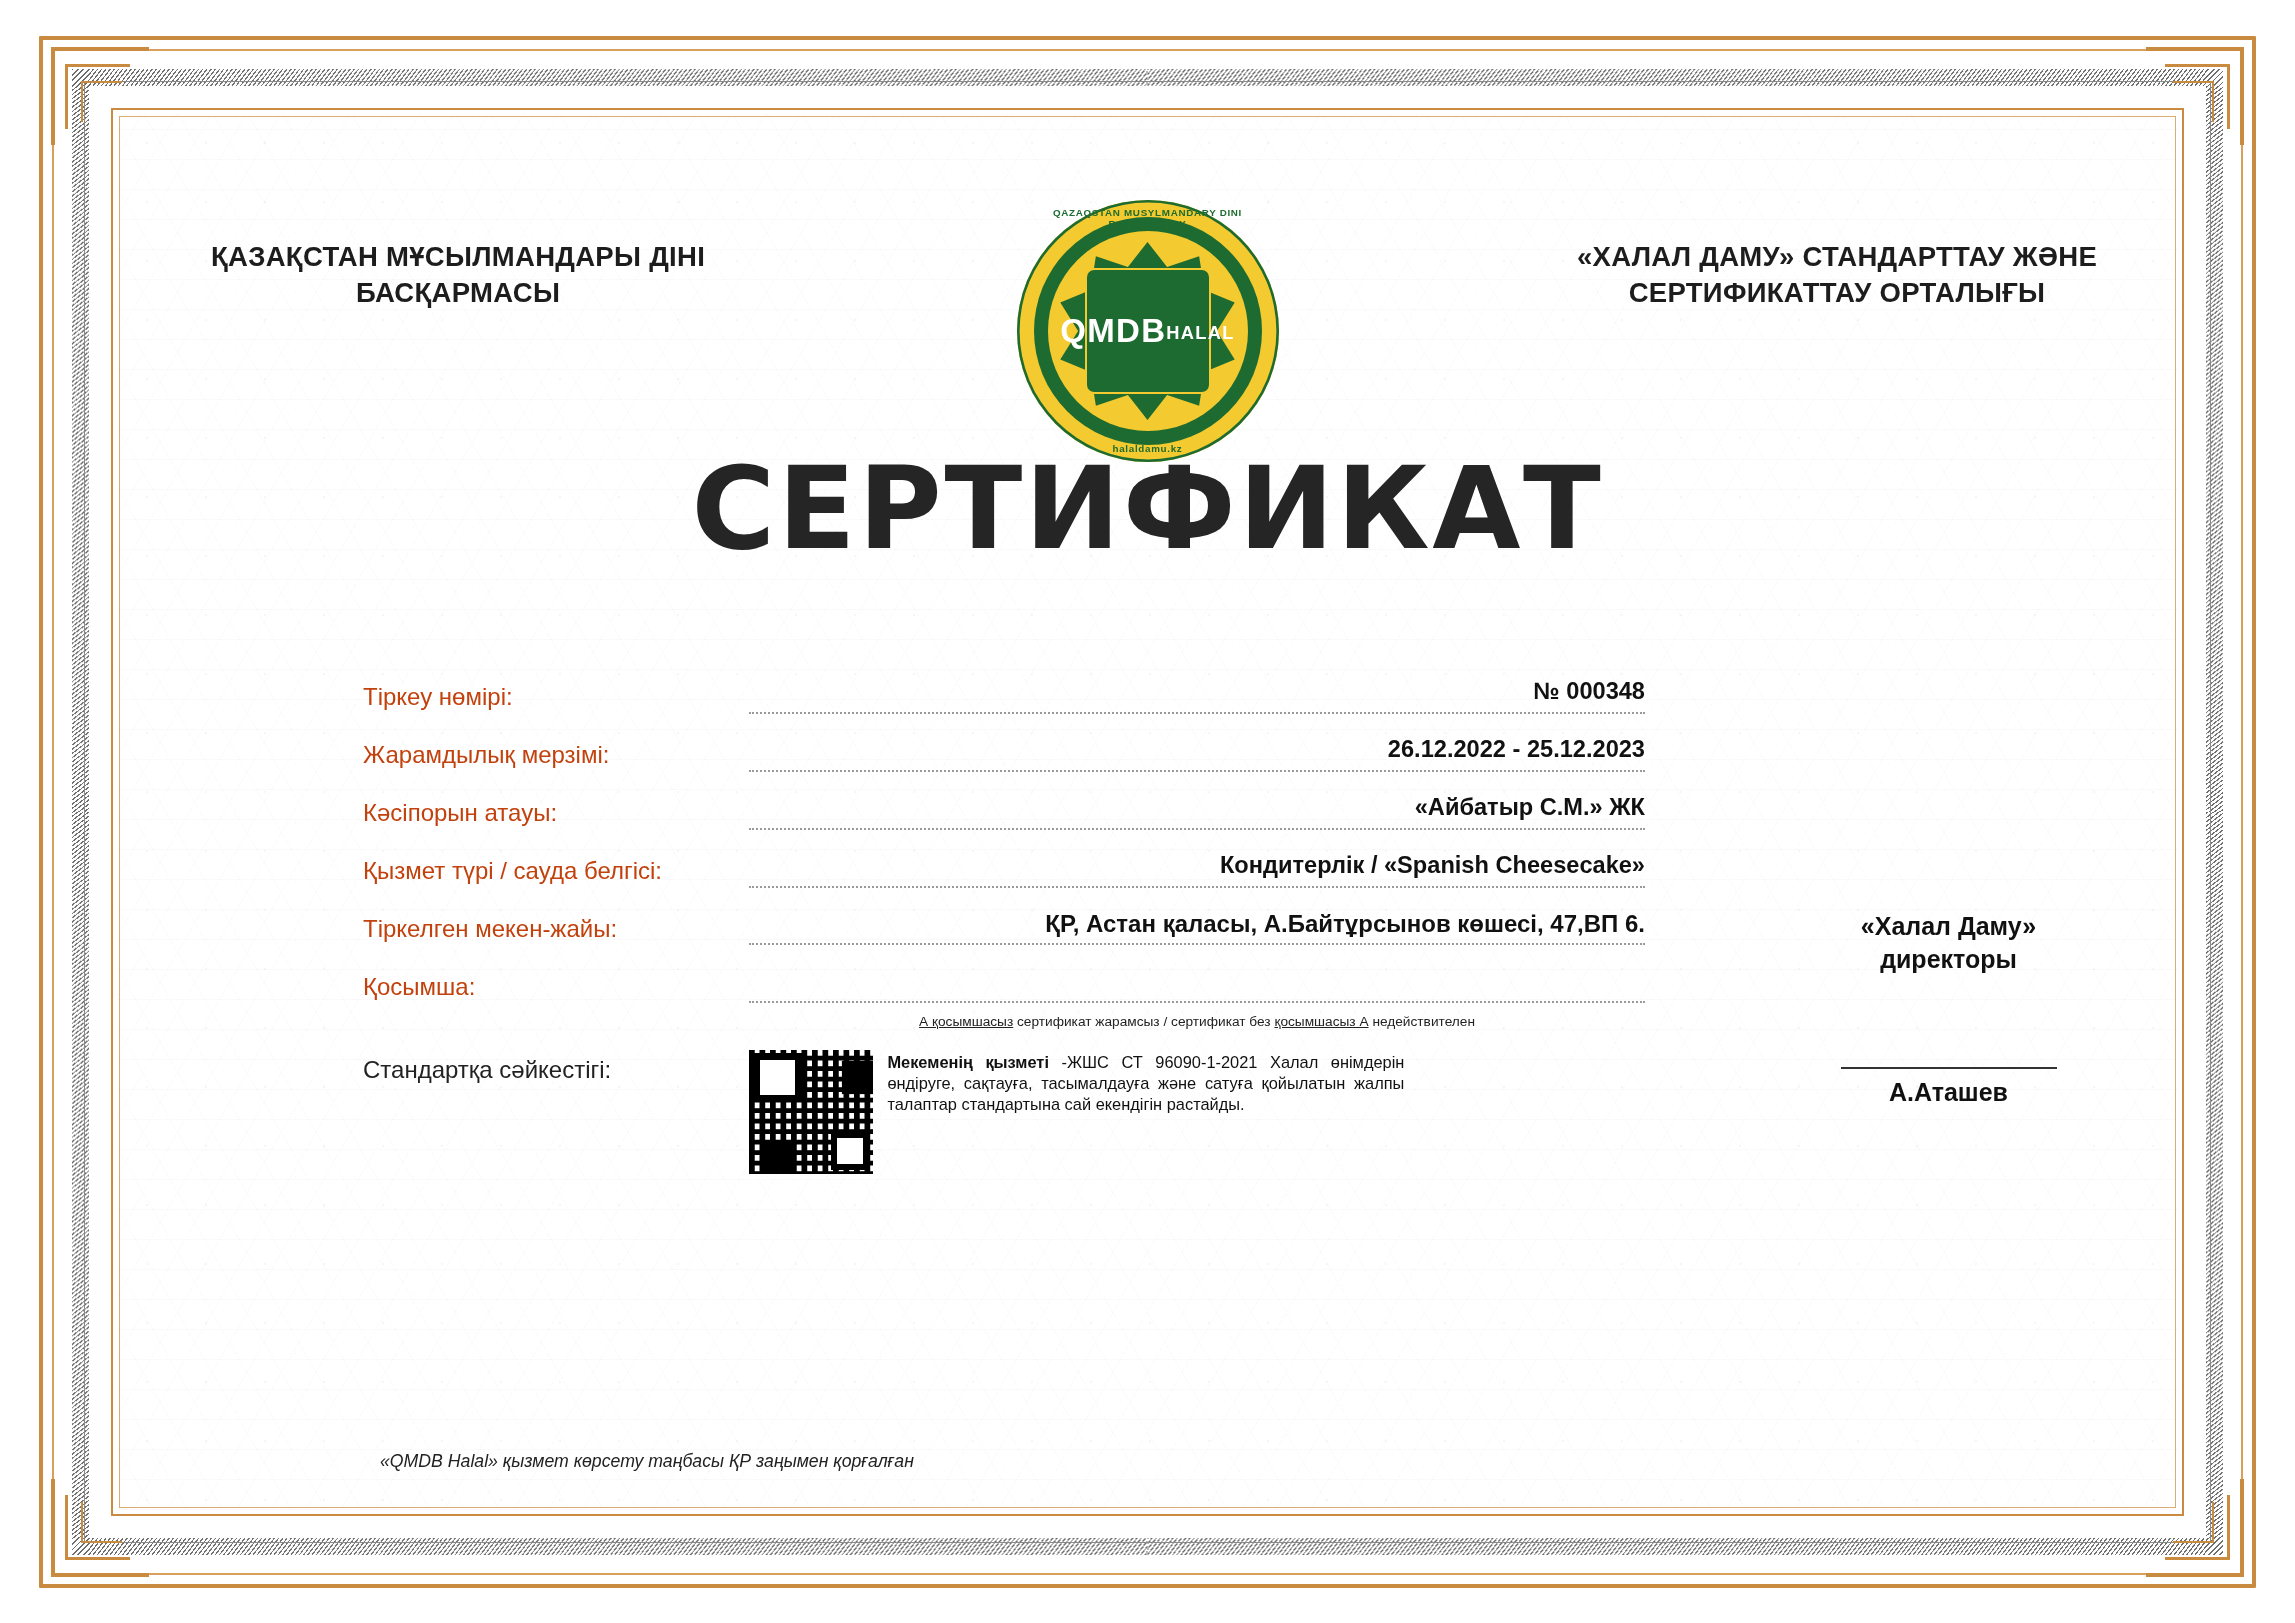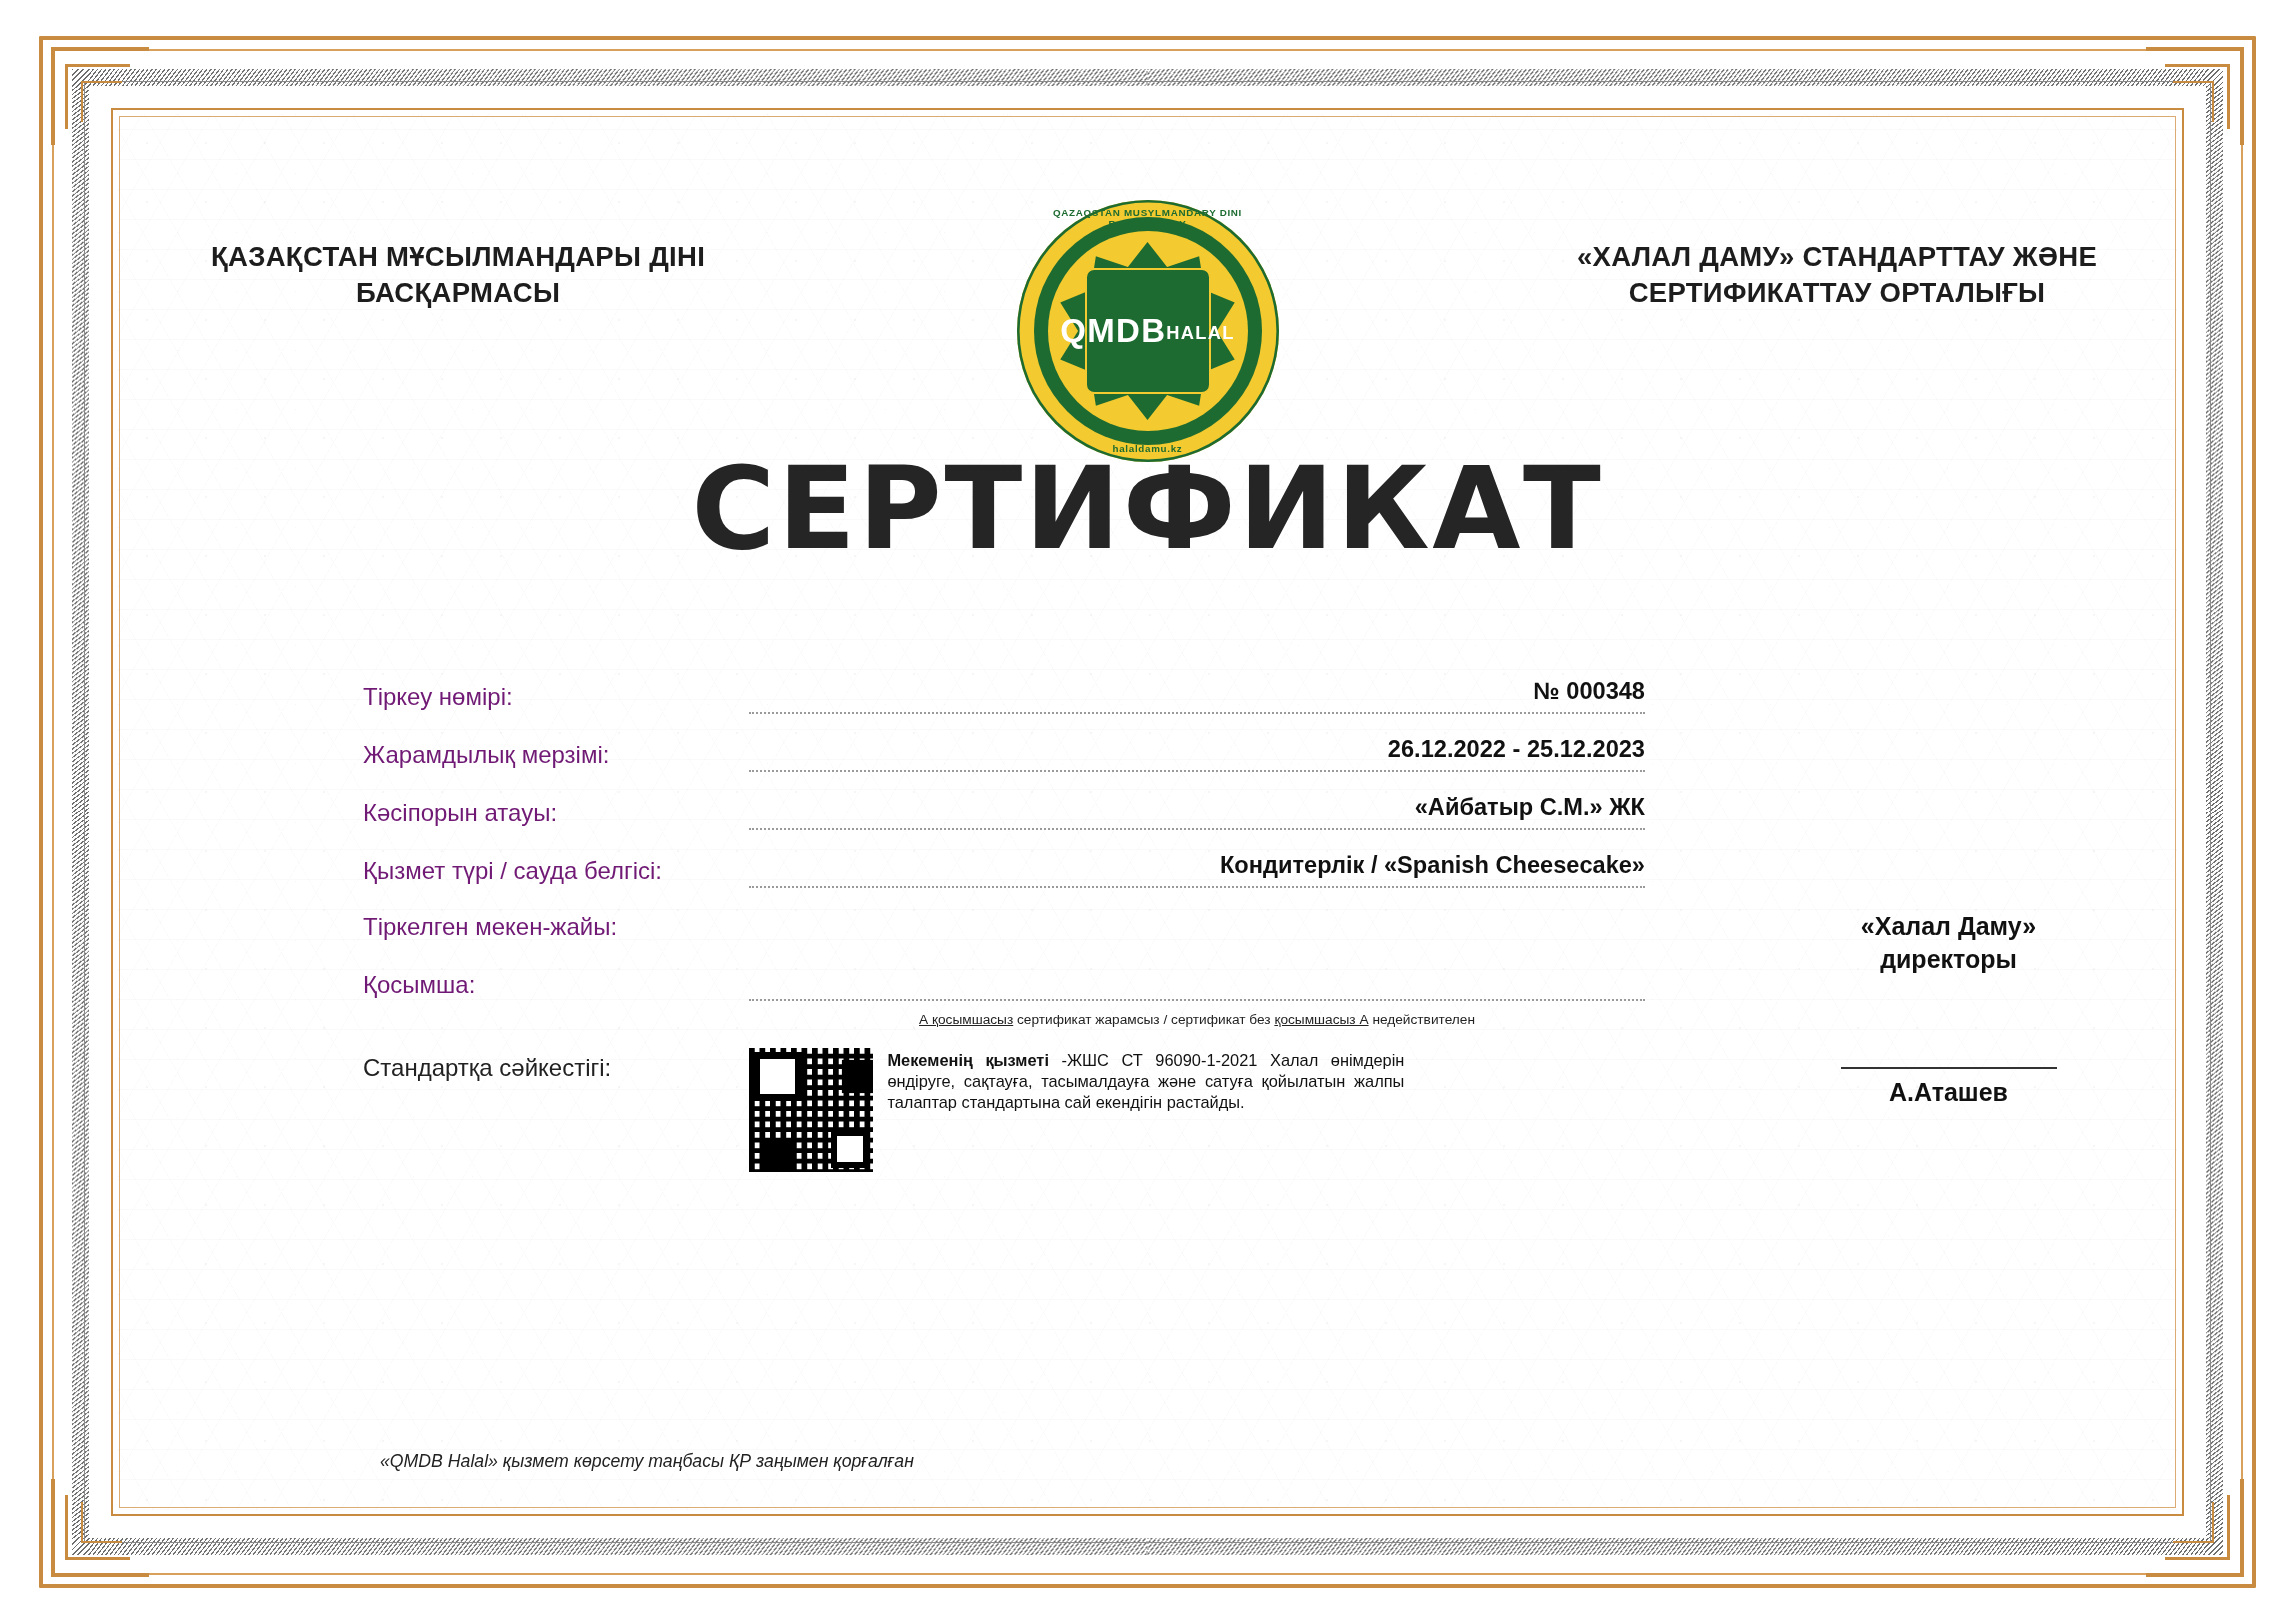--- a/index.html
+++ b/index.html
@@ -233,21 +233,21 @@
   }
   .field-row {
     display: flex;
     align-items: flex-end;
     margin-bottom: 22px;
     min-height: 34px;
   }
   .field-label {
     width: 386px;
     font-size: 24px;
-    color: #701a75;
+    color: #c2410c;
     flex: 0 0 auto;
     padding-bottom: 2.6px;
   }
   .field-value-wrap {
     flex: 1 1 auto;
     position: relative;
     border-bottom: 2px dotted #9a9a9a;
     text-align: right;
     padding-bottom: 3.9px;
     min-height: 30px;
@@ -455,20 +455,23 @@
 
       <div class="field-row">
         <div class="field-label">Қызмет түрі / сауда белгісі:</div>
         <div class="field-value-wrap">
           <span class="field-value">Кондитерлік  / «Spanish Cheesecake»</span>
         </div>
       </div>
 
       <div class="field-row">
         <div class="field-label">Тіркелген мекен-жайы:</div>
+        <div class="field-value-wrap">
+          <span class="field-value addr">ҚР, Астан қаласы, А.Байтұрсынов көшесі, 47,ВП 6.</span>
+        </div>
       </div>
 
       <div class="field-row">
         <div class="field-label">Қосымша:</div>
         <div class="field-value-wrap">
           <span class="field-value empty"></span>
         </div>
       </div>
 
       <div class="note-line">

